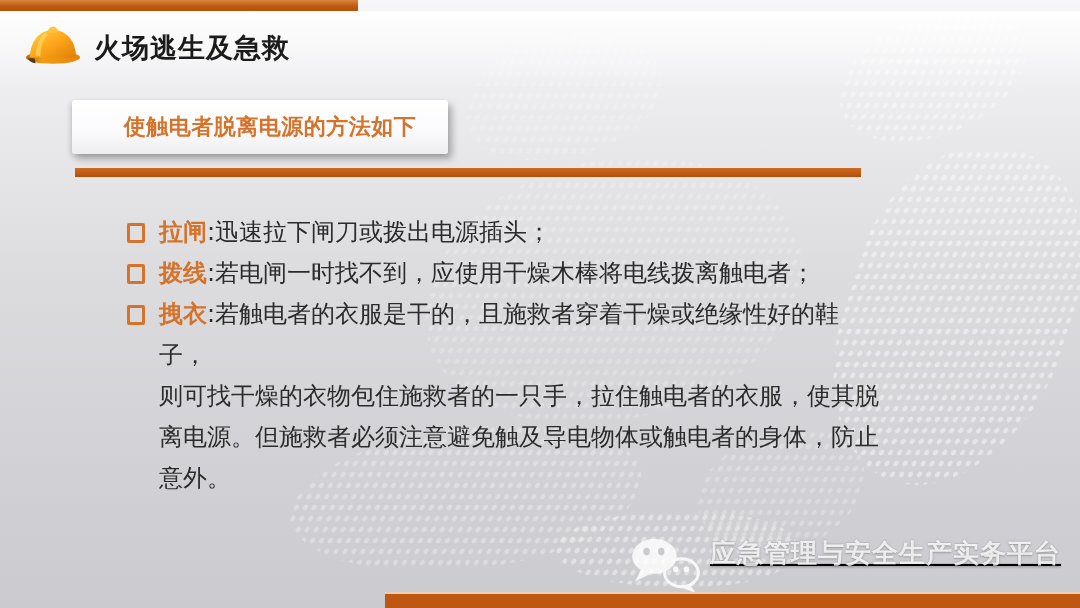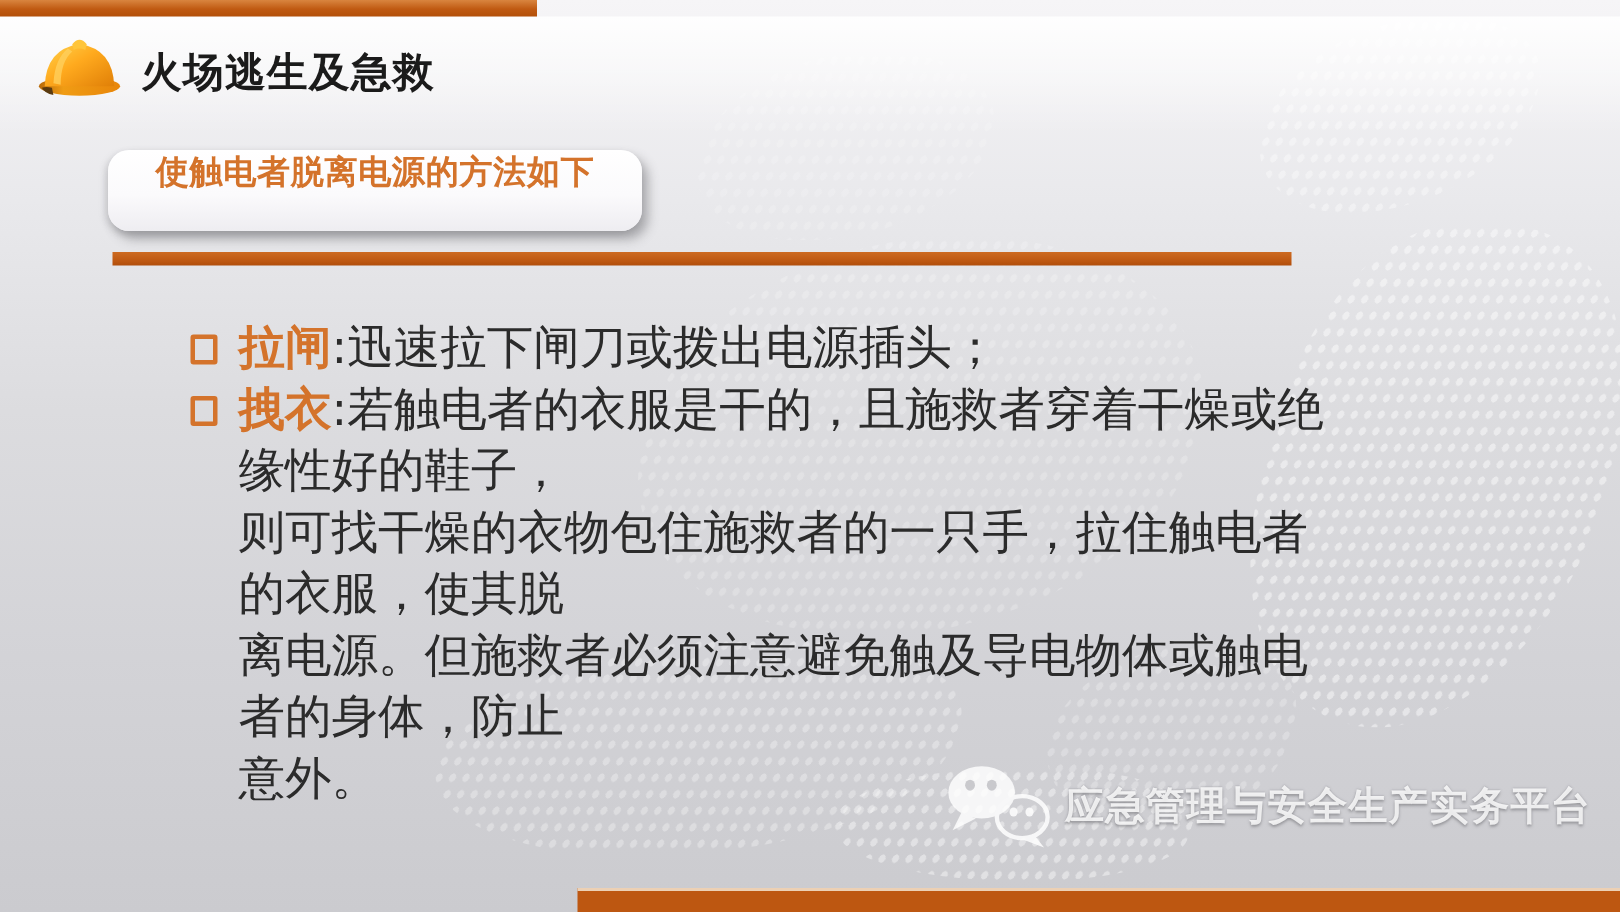--- a/index.html
+++ b/index.html
@@ -42,50 +42,50 @@
   
   .header{position:absolute;left:24px;top:18px;display:flex;align-items:flex-end;}
   .helmet{width:58px;height:48px;}
   .page-title{
     margin-left:12px;
     font-size:27px;font-weight:bold;color:#1b1b1b;letter-spacing:1px;
   }
   
   .badge{
     position:absolute;left:72px;top:100px;width:356px;height:54px;
-    border-radius:14px;
+    border-radius:3px;
     background:linear-gradient(180deg,#ffffff 0%,#fbfafc 55%,#eeedf1 100%);
     box-shadow:4px 5px 7px rgba(90,90,95,.45), -2px 2px 4px rgba(120,120,125,.25);
-    display:flex;justify-content:center;
+    display:flex;align-items:center;justify-content:center;padding-left:20px;
   }
   .badge-label{
     font-size:22px;font-weight:bold;color:#d4732b;letter-spacing:.5px;
   }
   
   .divider{
     position:absolute;left:75px;top:168px;width:786px;height:9px;
     background:linear-gradient(180deg,#cd6b22 0%,#bd5711 70%,#b04e0c 100%);
   }
   
   .bullets{position:absolute;left:127px;top:212px;width:760px;}
   .bullet{display:flex;align-items:flex-start;}
   .bullet-marker{
     flex:0 0 auto;
     width:12px;height:14px;margin:11px 14px 0 0;
     border:3px solid #d4732b;border-radius:2px;
     background:transparent;
   }
   .bullet-content{
     width:735px;
-    font-size:31px;line-height:41px;color:#2b2b2b;
+    font-size:24px;line-height:41px;color:#2b2b2b;
     white-space:pre-wrap;
   }
   .bullet-lead{color:#d4732b;font-weight:bold;}
   
-  .watermark{position:absolute;left:628px;top:508px;display:flex;align-items:center;}
+  .watermark{position:absolute;left:628px;top:536px;display:flex;align-items:flex-start;text-decoration:underline;}
   .wechat{width:78px;height:58px;opacity:.85;}
   .watermark-label{
     margin-left:4px;
     font-size:26px;font-weight:bold;letter-spacing:1px;
     color:rgba(255,255,255,.82);
     text-shadow:0 1px 2px rgba(125,125,130,.7), 0 -1px 1px rgba(170,170,175,.5);
   }
   
   .bottom-bar{
     position:absolute;left:385px;bottom:0;width:695px;height:14px;
@@ -139,20 +139,24 @@
 
   <div class="divider"></div>
 
   <div class="bullets">
     <div class="bullet">
       <span class="bullet-marker"></span>
       <div class="bullet-content"><span class="bullet-lead">拉闸</span><span>:迅速拉下闸刀或拨出电源插头；</span></div>
     </div>
     <div class="bullet">
       <span class="bullet-marker"></span>
+      <div class="bullet-content"><span class="bullet-lead">拨线</span><span>:若电闸一时找不到，应使用干燥木棒将电线拨离触电者；</span></div>
+    </div>
+    <div class="bullet">
+      <span class="bullet-marker"></span>
       <div class="bullet-content"><span class="bullet-lead">拽衣</span><span>:若触电者的衣服是干的，且施救者穿着干燥或绝缘性好的鞋子，
 则可找干燥的衣物包住施救者的一只手，拉住触电者的衣服，使其脱
 离电源。但施救者必须注意避免触及导电物体或触电者的身体，防止
 意外。</span></div>
     </div>
   </div>
 
   <div class="watermark">
     <svg class="wechat" viewBox="0 0 80 60">
       <g>

